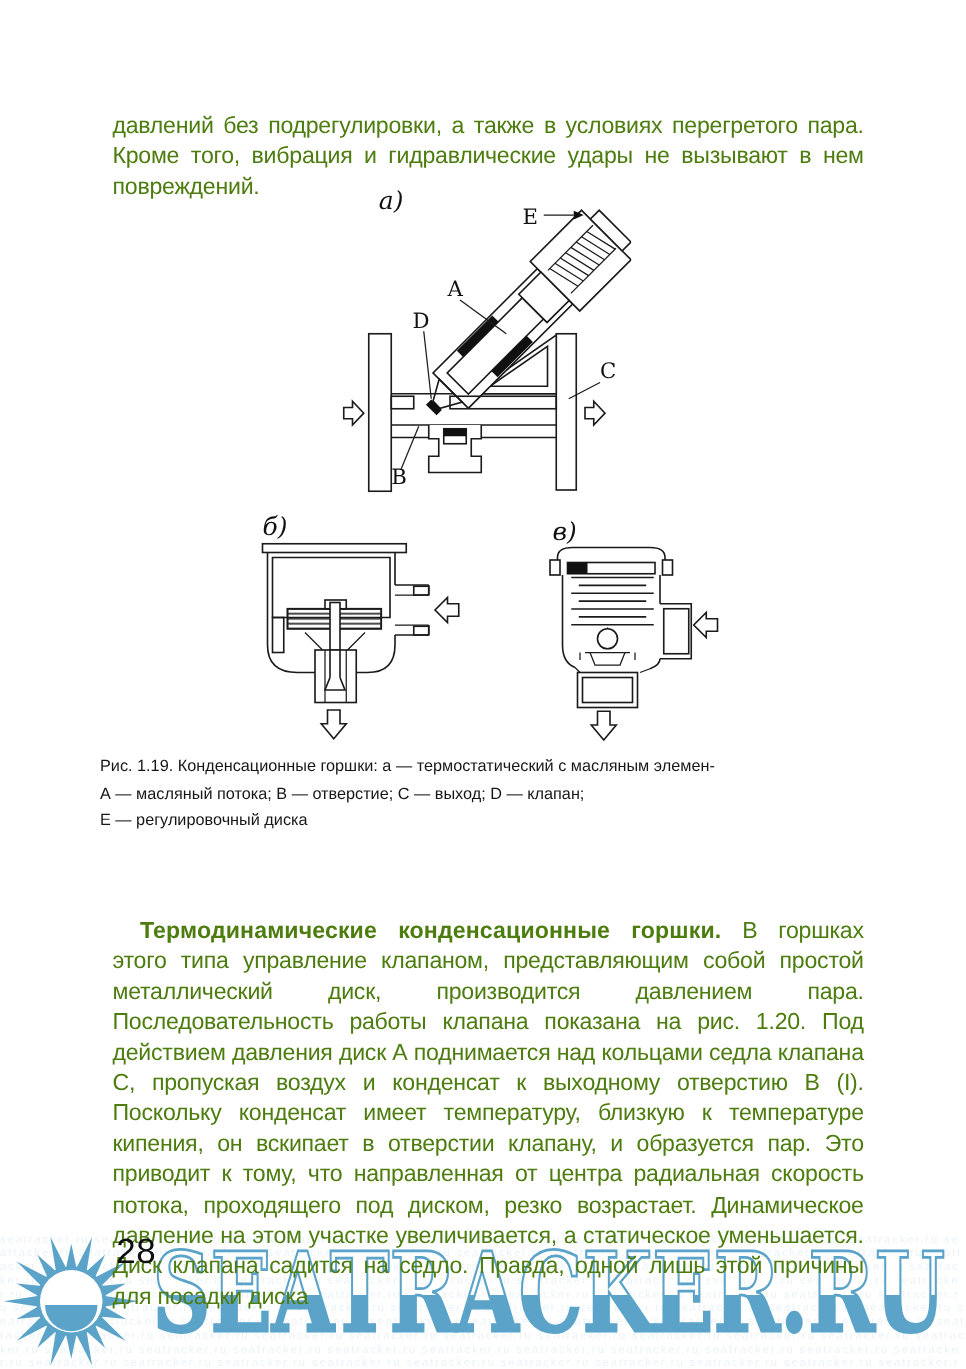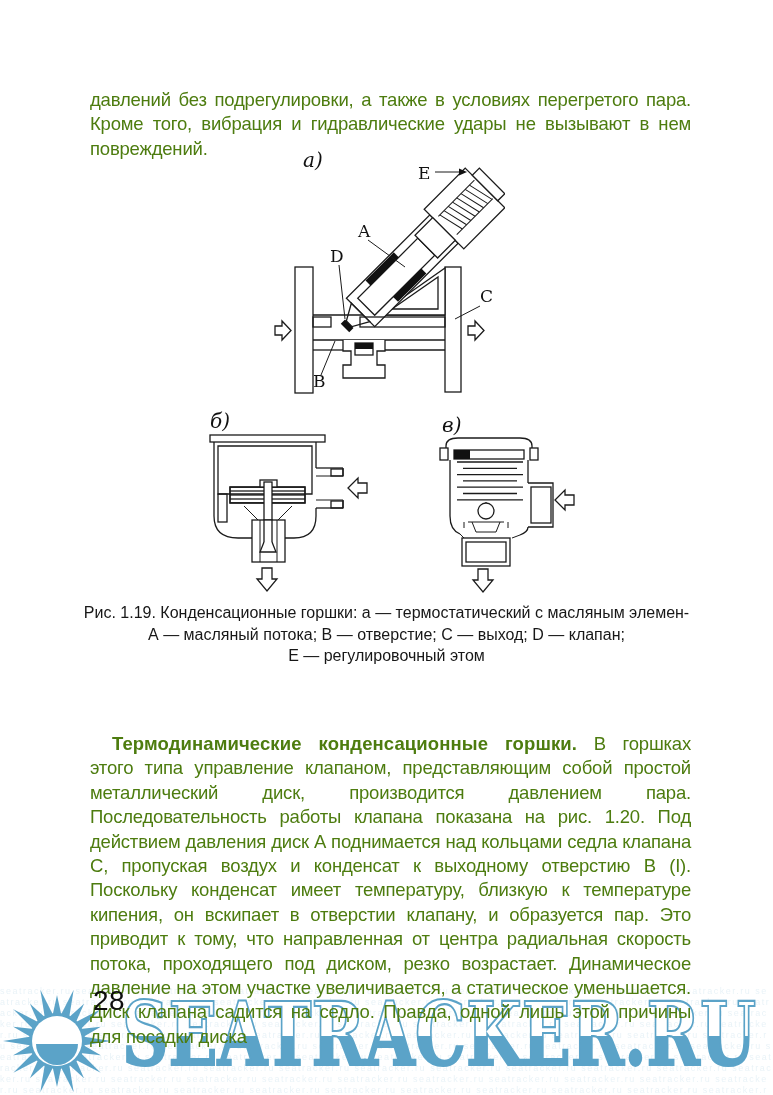--- a/index.html
+++ b/index.html
@@ -10,22 +10,22 @@
   }
   .para{
     position:absolute;text-align:justify;
     font-size:18.5px;line-height:24.4px;letter-spacing:-0.2px;color:#4d7c0f;
     z-index:2;
   }
   #intro{left:90px;top:88px;width:601px}
   #body-para{left:90px;top:732px;width:601px;text-indent:22px}
   #body-para b{letter-spacing:0.1px}
   #caption{
-    position:absolute;left:80px;top:602px;width:613px;text-align:center;
-    font-size:16px;line-height:21.6px;color:#171717;z-index:2;
+    position:absolute;left:80px;top:602px;width:613px;text-align:left;
+    font-size:13px;line-height:21.6px;color:#171717;z-index:2;
   }
   .fig{position:absolute;z-index:2}
   #fig-a{left:255px;top:145px}
   #fig-b{left:148px;top:402px}
   #fig-v{left:398px;top:404px}
   .fig path,.fig rect,.fig line,.fig circle,.fig polyline{
     stroke:#1b1b1b;stroke-width:1.3;fill:none;
   }
   .fig .fillw{fill:#ffffff}
   .fig .dark{fill:#111;stroke:none}
@@ -201,21 +201,21 @@
 
   <path d="M176,91 H167 V86 L157,96 L167,106 V101 H176 Z" class="fillw"></path>
   <path d="M80,165 V176 H75 L85,188 L95,176 H90 V165 Z" class="fillw"></path>
 
   <text class="sub" x="44" y="28">в)</text>
 </svg>
 
 <div id="caption">
   <div>Рис. 1.19. Конденсационные горшки: а — термостатический с масляным элемен-</div>
   <div>А — масляный потока; В — отверстие; С — выход; D — клапан;</div>
-  <div>Е — регулировочный этом</div>
+  <div>Е — регулировочный диска</div>
 </div>
 
 <div id="body-para" class="para"><b>Термодинамические конденсационные горшки.</b><span> В горшках этого типа управление клапаном, представляющим собой простой металлический диск, производится давлением пара. Последовательность работы клапана показана на рис. 1.20. Под действием давления диск А поднимается над кольцами седла клапана С, пропуская воздух и конденсат к выходному отверстию В (I). Поскольку конденсат имеет температуру, близкую к температуре кипения, он вскипает в отверстии клапану, и образуется пар. Это приводит к тому, что направленная от центра радиальная скорость потока, проходящего под диском, резко возрастает. Динамическое давление на этом участке увеличивается, а статическое уменьшается. Диск клапана садится на седло. Правда, одной лишь этой причины для посадки диска</span></div>
 
 <div id="page-number">28</div>
 
 <div id="wm-texture" style="color: rgb(91, 163, 200);">seatracker.ru seatracker.ru seatracker.ru seatracker.ru seatracker.ru seatracker.ru seatracker.ru seatracker.ru seatracker.ru seatracker.ru seatracker.ru seatracker.ru seatracker.ru seatracker.ru seatracker.ru seatracker.ru seatracker.ru seatracker.ru seatracker.ru seatracker.ru seatracker.ru seatracker.ru seatracker.ru seatracker.ru seatracker.ru seatracker.ru seatracker.ru seatracker.ru seatracker.ru seatracker.ru seatracker.ru seatracker.ru seatracker.ru seatracker.ru seatracker.ru seatracker.ru seatracker.ru seatracker.ru seatracker.ru seatracker.ru seatracker.ru seatracker.ru seatracker.ru seatracker.ru seatracker.ru seatracker.ru seatracker.ru seatracker.ru seatracker.ru seatracker.ru seatracker.ru seatracker.ru seatracker.ru seatracker.ru seatracker.ru seatracker.ru seatracker.ru seatracker.ru seatracker.ru seatracker.ru seatracker.ru seatracker.ru seatracker.ru seatracker.ru seatracker.ru seatracker.ru seatracker.ru seatracker.ru seatracker.ru seatracker.ru seatracker.ru seatracker.ru seatracker.ru seatracker.ru seatracker.ru seatracker.ru seatracker.ru seatracker.ru seatracker.ru seatracker.ru seatracker.ru seatracker.ru seatracker.ru seatracker.ru seatracker.ru seatracker.ru seatracker.ru seatracker.ru seatracker.ru seatracker.ru seatracker.ru seatracker.ru seatracker.ru seatracker.ru seatracker.ru seatracker.ru seatracker.ru seatracker.ru seatracker.ru seatracker.ru seatracker.ru seatracker.ru seatracker.ru seatracker.ru seatracker.ru seatracker.ru seatracker.ru seatracker.ru seatracker.ru seatracker.ru seatracker.ru seatracker.ru seatracker.ru seatracker.ru seatracker.ru seatracker.ru seatracker.ru seatracker.ru seatracker.ru seatracker.ru seatracker.ru seatracker.ru seatracker.ru seatracker.ru seatracker.ru seatracker.ru seatracker.ru seatracker.ru seatracker.ru seatracker.ru seatracker.ru seatracker.ru seatracker.ru seatracker.ru seatracker.ru seatracker.ru seatracker.ru seatracker.ru seatracker.ru seatracker.ru seatracker.ru seatracker.ru seatracker.ru seatracker.ru seatracker.ru seatracker.ru seatracker.ru seatracker.ru seatracker.ru seatracker.ru seatracker.ru seatracker.ru seatracker.ru seatracker.ru seatracker.ru seatracker.ru seatracker.ru seatracker.ru seatracker.ru seatracker.ru seatracker.ru seatracker.ru seatracker.ru seatracker.ru seatracker.ru seatracker.ru seatracker.ru seatracker.ru seatracker.ru seatracker.ru seatracker.ru seatracker.ru seatracker.ru seatracker.ru seatracker.ru seatracker.ru seatracker.ru seatracker.ru seatracker.ru seatracker.ru seatracker.ru seatracker.ru seatracker.ru seatracker.ru seatracker.ru seatracker.ru seatracker.ru seatracker.ru seatracker.ru seatracker.ru seatracker.ru seatracker.ru seatracker.ru seatracker.ru seatracker.ru seatracker.ru seatracker.ru seatracker.ru seatracker.ru seatracker.ru seatracker.ru seatracker.ru seatracker.ru seatracker.ru seatracker.ru seatracker.ru seatracker.ru seatracker.ru seatracker.ru seatracker.ru seatracker.ru seatracker.ru seatracker.ru seatracker.ru seatracker.ru seatracker.ru seatracker.ru seatracker.ru seatracker.ru seatracker.ru seatracker.ru seatracker.ru seatracker.ru seatracker.ru seatracker.ru seatracker.ru seatracker.ru seatracker.ru seatracker.ru seatracker.ru seatracker.ru seatracker.ru seatracker.ru seatracker.ru seatracker.ru seatracker.ru seatracker.ru seatracker.ru seatracker.ru seatracker.ru seatracker.ru seatracker.ru seatracker.ru seatracker.ru seatracker.ru seatracker.ru seatracker.ru seatracker.ru seatracker.ru seatracker.ru seatracker.ru seatracker.ru seatracker.ru seatracker.ru seatracker.ru seatracker.ru seatracker.ru seatracker.ru seatracker.ru seatracker.ru seatracker.ru seatracker.ru seatracker.ru seatracker.ru seatracker.ru seatracker.ru seatracker.ru seatracker.ru seatracker.ru seatracker.ru seatracker.ru seatracker.ru seatracker.ru seatracker.ru seatracker.ru seatracker.ru seatracker.ru seatracker.ru seatracker.ru seatracker.ru seatracker.ru seatracker.ru seatracker.ru seatracker.ru seatracker.ru seatracker.ru seatracker.ru seatracker.ru seatracker.ru seatracker.ru seatracker.ru seatracker.ru seatracker.ru seatracker.ru seatracker.ru seatracker.ru seatracker.ru seatracker.ru seatracker.ru seatracker.ru </div>
 
 <svg id="sun" width="116" height="112" viewBox="0 0 116 112">
   <g id="sun-rays">

